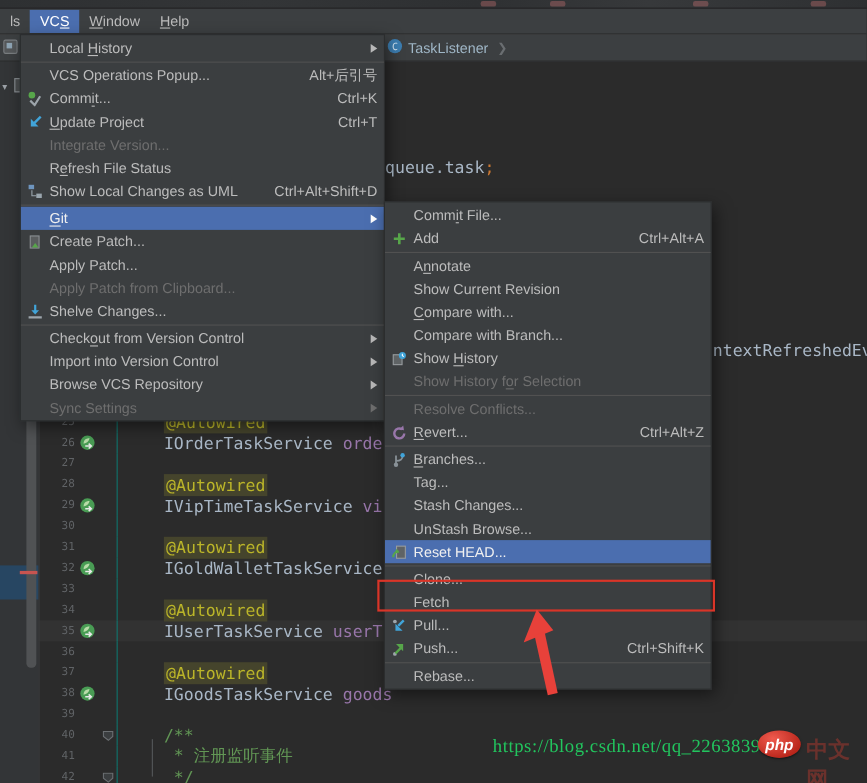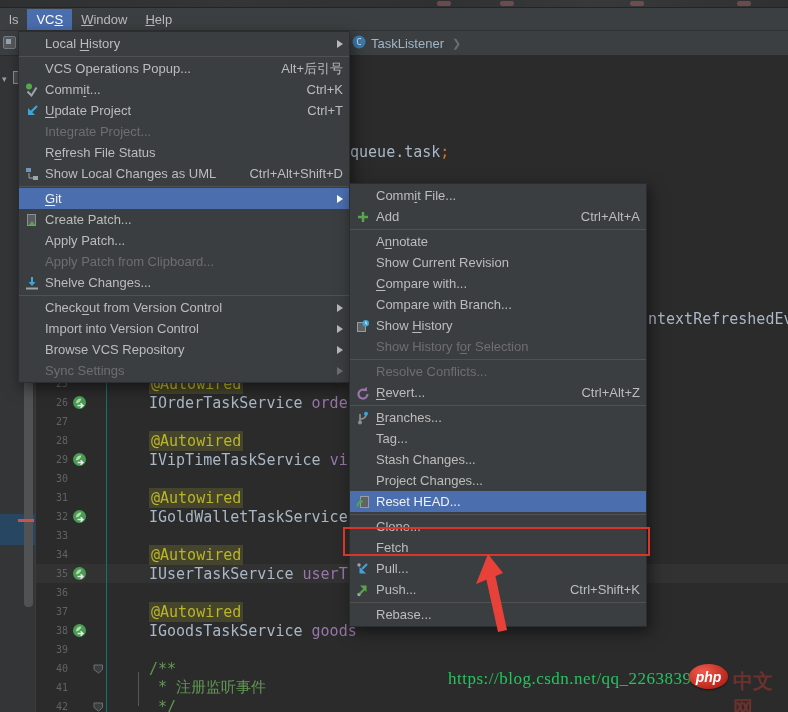--- a/index.html
+++ b/index.html
@@ -306,21 +306,21 @@
         <svg width="14" height="14">
           <path d="M12 2L5 9" stroke="#41a4d9" stroke-width="2.2" fill="none"></path>
           <polygon points="3,4 3,11 10,11" fill="#41a4d9"></polygon>
         </svg>
       </span>
       <span class="mi-label"><u>U</u>pdate Project</span>
       <span class="mi-short">Ctrl+T</span>
     </div>
     <div class="mrow dis">
       <span class="mi-icon"></span>
-      <span class="mi-label">Integrate Project...</span>
+      <span class="mi-label">Integrate Version...</span>
     </div>
     <div class="mrow">
       <span class="mi-icon"></span>
       <span class="mi-label">R<u>e</u>fresh File Status</span>
     </div>
     <div class="mrow has-short">
       <span class="mi-icon">
         <svg width="14" height="14">
           <rect x="1" y="1" width="5" height="4" fill="#6e95be"></rect>
           <rect x="8" y="9" width="5" height="4" fill="#9aa5ad"></rect>
@@ -460,21 +460,21 @@
     <div class="mrow">
       <span class="mi-icon"></span>
       <span class="mi-label">Tag...</span>
     </div>
     <div class="mrow">
       <span class="mi-icon"></span>
       <span class="mi-label">Stash Changes...</span>
     </div>
     <div class="mrow">
       <span class="mi-icon"></span>
-      <span class="mi-label">Project Changes...</span>
+      <span class="mi-label">UnStash Browse...</span>
     </div>
     <div class="mrow sel">
       <span class="mi-icon">
         <svg width="14" height="14">
           <rect x="4.5" y="1.5" width="8" height="11" fill="#5f6365" stroke="#979c9f"></rect>
           <path d="M1.5 11.5c0-3 2-5 5-5" stroke="#57a64a" stroke-width="2" fill="none"></path>
           <polygon points="4.5,3.8 7,7 2.8,7.6" fill="#57a64a"></polygon>
         </svg>
       </span>
       <span class="mi-label">Reset HEAD...</span>

